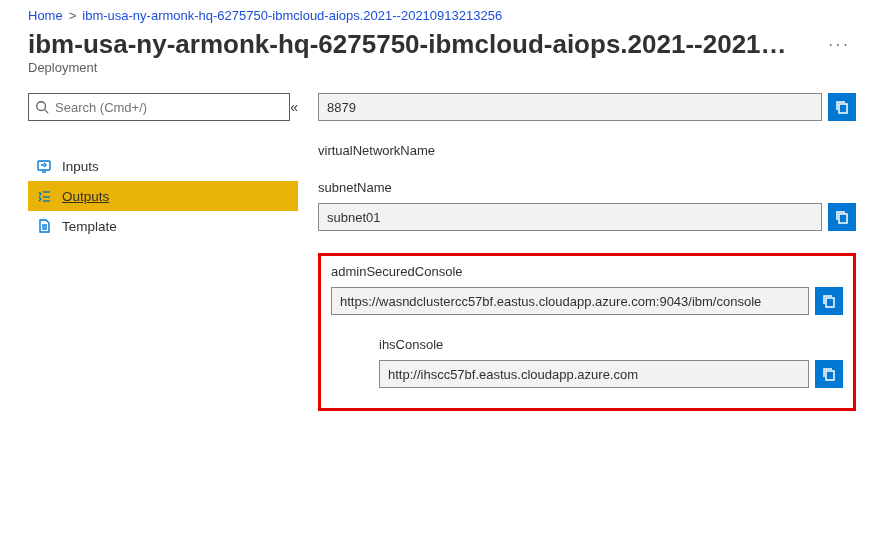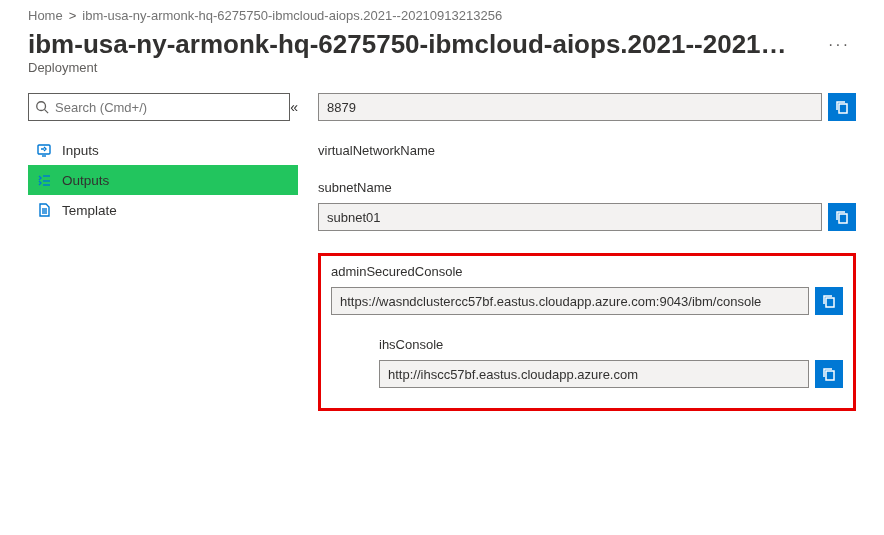--- a/index.html
+++ b/index.html
@@ -12,21 +12,21 @@
     width: 884px;
   }
   .breadcrumb {
     font-size: 13px;
     margin-bottom: 6px;
     display: flex;
     align-items: center;
     gap: 6px;
     color: #0078d4;
   }
-  .breadcrumb a { color: #737373; text-decoration: none; cursor: pointer; }
+  .breadcrumb a { color: #1d4ed8; text-decoration: none; cursor: pointer; }
   .breadcrumb .sep { color: #605e5c; }
   .page-title-row {
     display: flex;
     align-items: center;
     justify-content: space-between;
     margin-bottom: 0;
   }
   .page-title {
     font-size: 26px;
     font-weight: 600;
@@ -53,21 +53,21 @@
     gap: 20px;
   }
   .sidebar {
     width: 270px;
     flex-shrink: 0;
   }
   .search-row {
     display: flex;
     align-items: center;
     gap: 0;
-    margin-bottom: 14px;
+    margin-bottom: 30px;
   }
   .search-box {
     flex: 1;
     display: flex;
     align-items: center;
     border: 1px solid #605e5c;
     height: 28px;
     padding: 0 6px;
     background: #fff;
   }
@@ -88,21 +88,22 @@
   .nav-item {
     display: flex;
     align-items: center;
     gap: 10px;
     padding: 7px 8px;
     cursor: pointer;
     font-size: 13.5px;
     color: #323130;
   }
   .nav-item.selected {
-    background: #22c55e;
+    background: #eab308;
+    text-decoration: underline;
   }
   .nav-icon { width: 16px; height: 16px; display: flex; align-items: center; justify-content: center; }
   .content {
     flex: 1;
     min-width: 0;
   }
   .output-group {
     margin-bottom: 22px;
   }
   .output-label {

